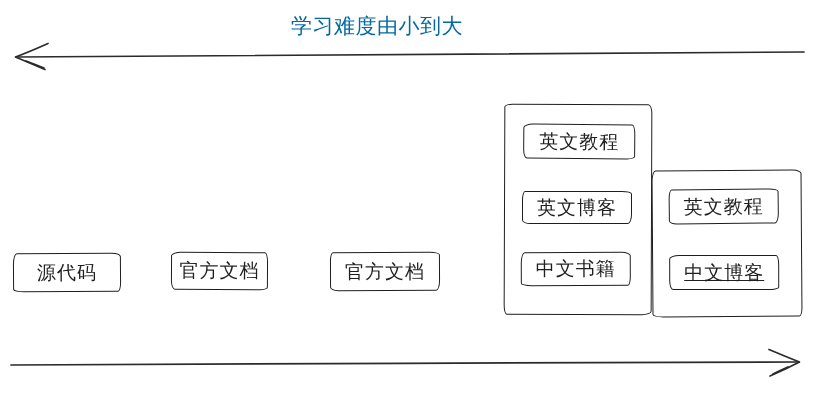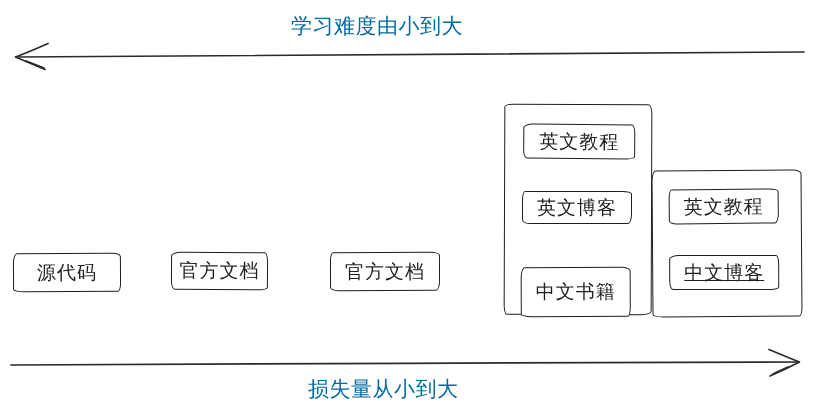--- a/index.html
+++ b/index.html
@@ -55,32 +55,31 @@
   .box-docs     { left: 171px; top: 252px; width: 97px; height: 38px; }
   .box-enbooks  { left: 330px; top: 252px; width: 110px; height: 39px; }
 
   .group { background: #ffffff; }
   .group-1 { left: 470px; top: 104px; width: 148px; height: 211px; }
   .group-2 { left: 652px; top: 170px; width: 150px; height: 147px; }
 
   .group .inner { position: absolute; }
   .g1-i1 { left: 18px; top: 19px;  width: 112px; height: 35px; }
   .g1-i2 { left: 17px; top: 86px;  width: 110px; height: 33px; }
-  .g1-i3 { left: 16px; top: 162px; width: 110px; height: 50px; }
+  .g1-i3 { left: 16px; top: 147px; width: 110px; height: 34px; }
   .g2-i1 { left: 16px; top: 18px;  width: 110px; height: 35px; }
   .g2-i2 { left: 16px; top: 84px;  width: 110px; height: 35px; text-decoration: underline; }
 </style>
 </head>
 <body>
 
 <div class="canvas">
 
   <div class="caption top">学习难度由小到大</div>
 
-  <div class="caption bottom">损失量从小到大</div>
 
   <svg class="arrow-layer" width="813" height="414" viewBox="0 0 813 414">
 
     <g stroke="#2b2b2b" stroke-width="1.7" fill="none" stroke-linecap="round" stroke-linejoin="round">
       <path d="M 804 52 C 560 54, 300 55.5, 16 57"></path>
       <path d="M 48 43.5 Q 29 52 15.5 57 Q 31 63.5 45 69.5"></path>
       <path d="M 44 68 Q 34 64 26 61"></path>
     </g>
 
     <g stroke="#2b2b2b" stroke-width="1.7" fill="none" stroke-linecap="round" stroke-linejoin="round">

